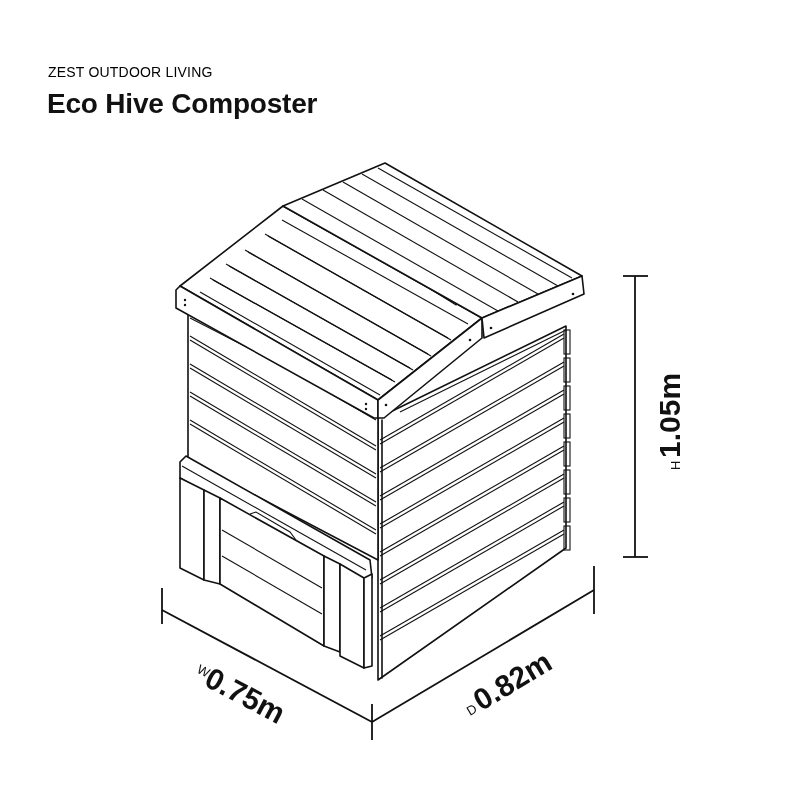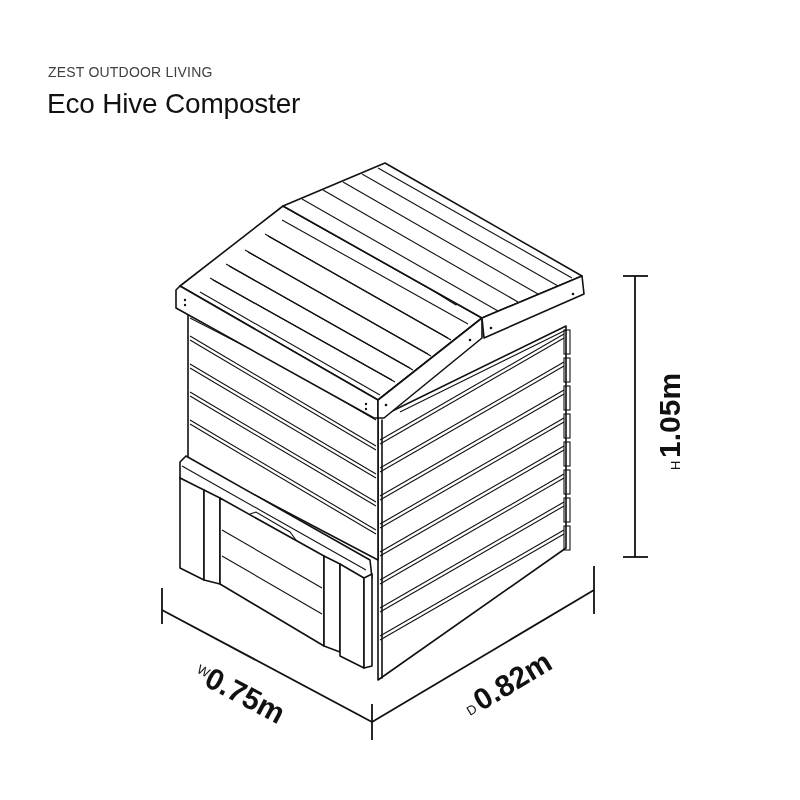--- a/index.html
+++ b/index.html
@@ -1,18 +1,18 @@
 <!DOCTYPE html>
 <html><head>
 <meta charset="utf-8">
 <style>
   html,body{margin:0;padding:0;background:#ffffff;}
   body{width:800px;height:800px;position:relative;overflow:hidden;font-family:"Liberation Sans","DejaVu Sans",sans-serif;color:#111;}
-  .brand{position:absolute;left:48px;top:64px;font-size:14px;letter-spacing:0.2px;color:#404040;}
-  .title{position:absolute;left:47px;top:88px;font-size:28px;font-weight:normal;color:#111;letter-spacing:-0.2px;}
+  .brand{position:absolute;left:48px;top:64px;font-size:14px;letter-spacing:0.2px;color:#000000;}
+  .title{position:absolute;left:47px;top:88px;font-size:28px;font-weight:bold;color:#111;letter-spacing:-0.2px;}
   svg{position:absolute;left:0;top:0;}
   .ln{stroke:#111;stroke-width:1.6;fill:none;stroke-linejoin:round;stroke-linecap:round;}
   .lt{stroke:#111;stroke-width:1.1;fill:none;}
   .fw{fill:#fff;stroke:#111;stroke-width:1.6;stroke-linejoin:round;}
   .dim{stroke:#111;stroke-width:1.8;fill:none;}
   .dimtxt{font-family:"Liberation Sans","DejaVu Sans",sans-serif;font-size:30px;font-weight:bold;fill:#111;}
   .dimpre{font-family:"Liberation Sans","DejaVu Sans",sans-serif;font-size:13px;fill:#111;}
 </style>
 </head>
 <body>

